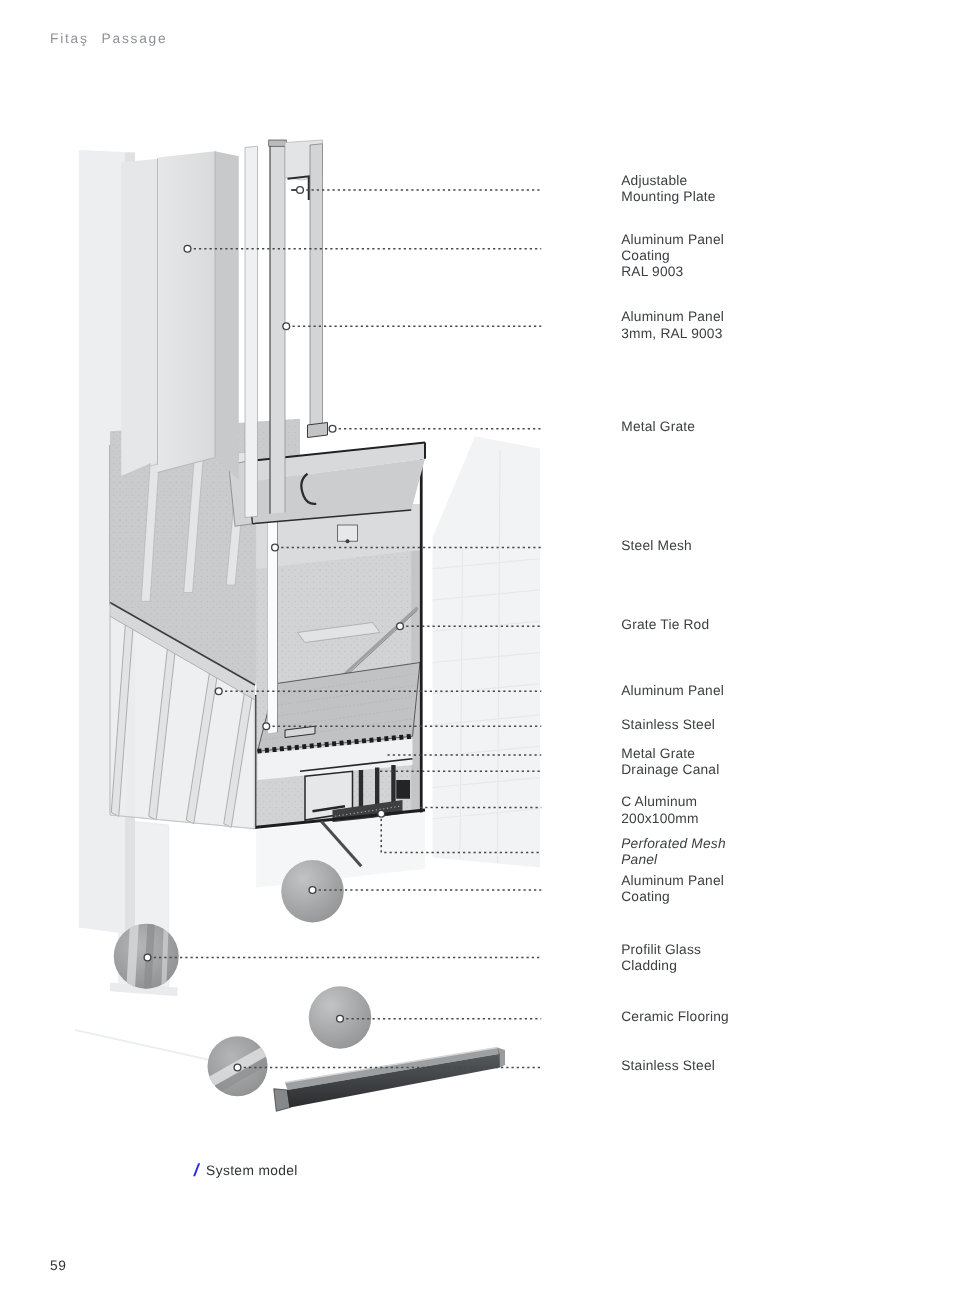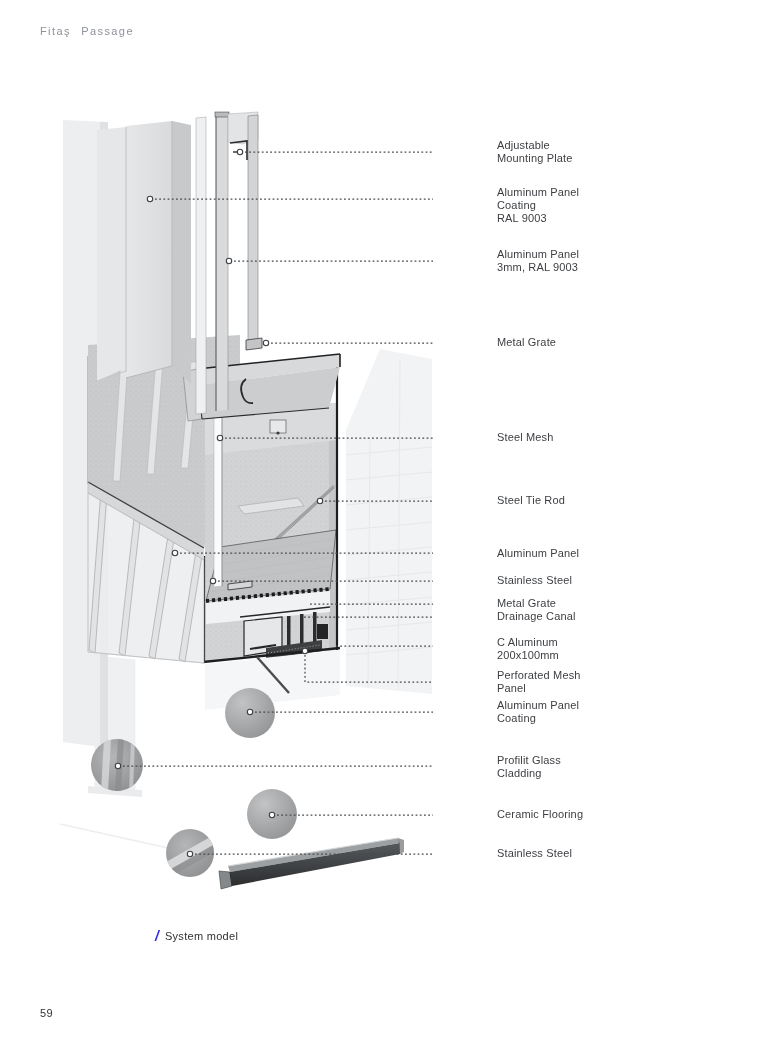--- a/index.html
+++ b/index.html
@@ -255,28 +255,28 @@
   <div id="annotation-labels">
       <div class="callout-label" style="top: 139px; color: rgb(60, 62, 66);">Adjustable
 Mounting Plate</div>
       <div class="callout-label" style="top: 186px; color: rgb(60, 62, 66);">Aluminum Panel
 Coating
 RAL 9003</div>
       <div class="callout-label" style="top: 248px; color: rgb(60, 62, 66);">Aluminum Panel
 3mm, RAL 9003</div>
       <div class="callout-label" style="top: 336px; color: rgb(60, 62, 66);">Metal Grate</div>
       <div class="callout-label" style="top: 431px; color: rgb(60, 62, 66);">Steel Mesh</div>
-      <div class="callout-label" style="top: 494px; color: rgb(60, 62, 66);">Steel Tie Rod</div>
+      <div class="callout-label" style="top: 494px; color: rgb(60, 62, 66);">Grate Tie Rod</div>
       <div class="callout-label" style="top: 547px; color: rgb(60, 62, 66);">Aluminum Panel</div>
       <div class="callout-label" style="top: 574px; color: rgb(60, 62, 66);">Stainless Steel</div>
       <div class="callout-label" style="top: 597px; color: rgb(60, 62, 66);">Metal Grate
 Drainage Canal</div>
       <div class="callout-label" style="top: 636px; color: rgb(60, 62, 66);">C Aluminum
 200x100mm</div>
-      <div class="callout-label" style="top: 669px; color: rgb(60, 62, 66);">Perforated Mesh
+      <div class="callout-label" style="top: 669px; color: rgb(60, 62, 66); font-style: italic;">Perforated Mesh
 Panel</div>
       <div class="callout-label" style="top: 699px; color: rgb(60, 62, 66);">Aluminum Panel
 Coating</div>
       <div class="callout-label" style="top: 754px; color: rgb(60, 62, 66);">Profilit Glass
 Cladding</div>
       <div class="callout-label" style="top: 808px; color: rgb(60, 62, 66); text-align: right;">Ceramic Flooring</div>
       <div class="callout-label" style="top: 847px; color: rgb(60, 62, 66);">Stainless Steel</div>
     </div>
 
   <div class="caption">

